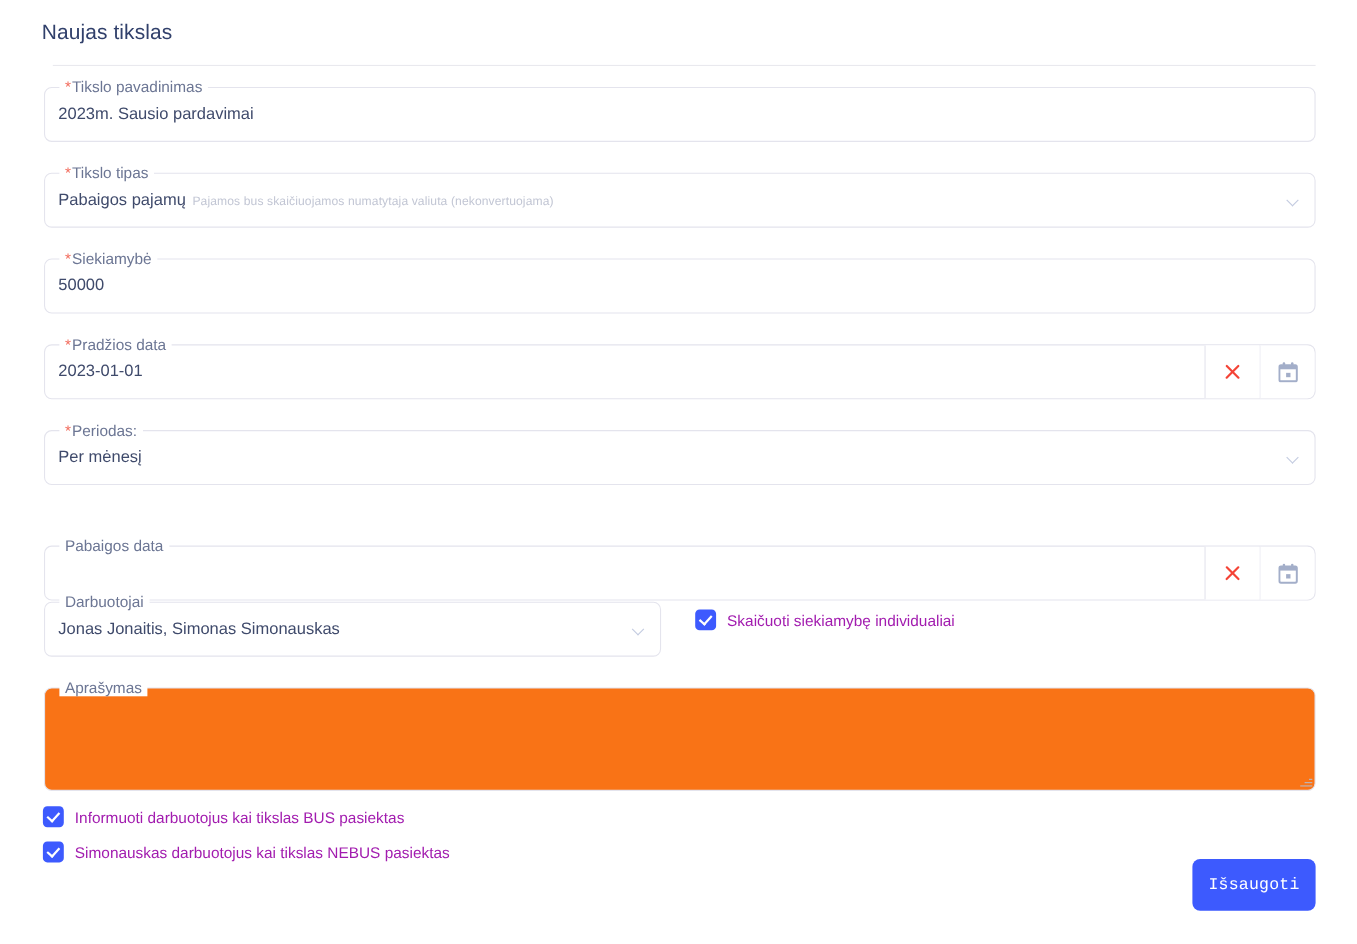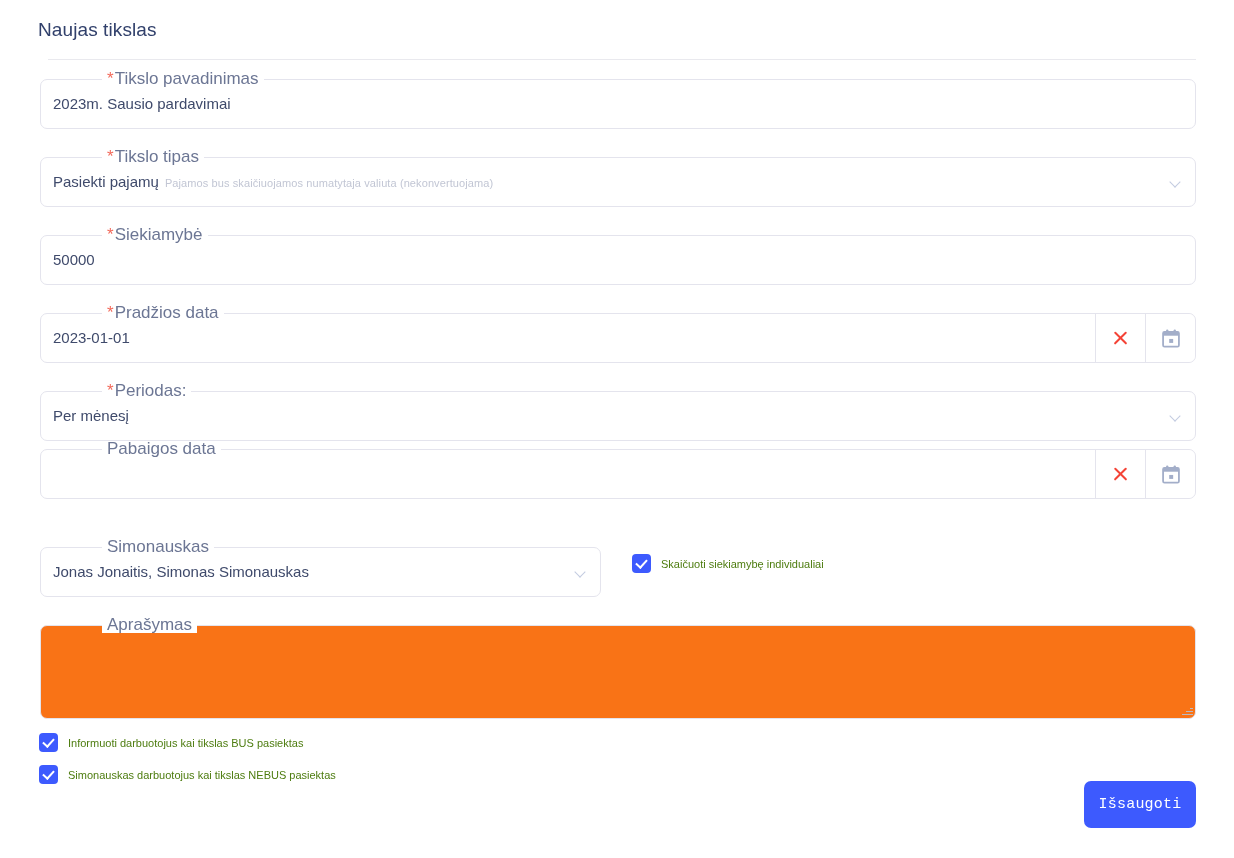--- a/index.html
+++ b/index.html
@@ -46,25 +46,24 @@
     border: 1px solid #e4e4ed;
     border-radius: 7px;
     background: #fff;
   }
   .field-legend {
     position: absolute;
     top: -9px;
     left: 13px;
     padding: 0 5px;
     background: #fff;
-    font-size: 17px;
+    font-size: 14px;
     color: #6c7694;
     white-space: nowrap;
     line-height: 16px;
-    margin-left: 48px;
   }
   .req {
     color: #f2695a;
     margin-right: 1px;
   }
   .field-value {
     position: absolute;
     left: 12px;
     font-size: 15px;
     color: #3f4a6b;
@@ -171,22 +170,22 @@
     position: absolute;
     left: 6px;
     top: 3px;
     width: 5px;
     height: 9px;
     border-right: 2px solid #fff;
     border-bottom: 2px solid #fff;
     transform: rotate(42deg);
   }
   .cb-label {
-    font-size: 11px;
-    color: #4d7c0f;
+    font-size: 14px;
+    color: #a21caf;
     white-space: nowrap;
   }
 
   
   .save-btn {
     position: absolute;
     left: 1084px;
     top: 781px;
     width: 112px;
     height: 47px;
@@ -213,21 +212,21 @@
       <span class="req">*</span><span>Tikslo pavadinimas</span>
     </span>
     <span class="field-value" style="top:15px;">2023m. Sausio pardavimai</span>
   </div>
 
   <div class="field" style="left:40px; top:157px; width:1156px; height:50px;">
     <span class="field-legend">
       <span class="req">*</span><span>Tikslo tipas</span>
     </span>
     <span class="field-value" style="top:15px; display:flex; align-items:baseline;">
-      <span>Pasiekti pajamų</span>
+      <span>Pabaigos pajamų</span>
       <span class="helper">Pajamos bus skaičiuojamos numatytaja valiuta (nekonvertuojama)</span>
     </span>
     <span class="chevron" style="top:19px;"></span>
   </div>
 
   <div class="field" style="left:40px; top:235px; width:1156px; height:50px;">
     <span class="field-legend">
       <span class="req">*</span><span>Siekiamybė</span>
     </span>
     <span class="field-value" style="top:15px;">50000</span>
@@ -253,42 +252,42 @@
   </div>
 
   <div class="field" style="left:40px; top:391px; width:1156px; height:50px;padding-left:12px;">
     <span class="field-legend">
       <span class="req">*</span><span>Periodas:</span>
     </span>
     <span class="field-value" style="top:15px;">Per mėnesį</span>
     <span class="chevron" style="top:19px;"></span>
   </div>
 
-  <div class="field" style="left:40px; top:449px; width:1156px; height:50px;">
+  <div class="field" style="left:40px; top:496px; width:1156px; height:50px;">
     <span class="field-legend">
       <span>Pabaigos data</span>
     </span>
     <span class="field-value" style="top:15px;"></span>
     <div class="addon" style="right:50px;">
       <span class="x-icon"></span>
     </div>
     <div class="addon last" style="right:0;">
       <svg class="cal-icon" viewBox="0 0 20 21">
         <rect x="1.2" y="3.2" width="17.6" height="16.4" rx="1.6" fill="none" stroke="#a3aec9" stroke-width="2"></rect>
         <rect x="1.2" y="3.2" width="17.6" height="4.2" fill="#a3aec9"></rect>
         <rect x="4.6" y="0.4" width="2.4" height="4" rx="1" fill="#a3aec9"></rect>
         <rect x="13" y="0.4" width="2.4" height="4" rx="1" fill="#a3aec9"></rect>
         <rect x="8" y="11" width="4.4" height="4.4" fill="#a3aec9"></rect>
       </svg>
     </div>
   </div>
 
   <div class="field" style="left:40px; top:547px; width:561px; height:50px;">
     <span class="field-legend">
-      <span>Simonauskas</span>
+      <span>Darbuotojai</span>
     </span>
     <span class="field-value" style="top:15px;">Jonas Jonaitis, Simonas Simonauskas</span>
     <span class="chevron" style="top:19px;"></span>
   </div>
 
   <div class="cb-row" style="left:632px; top:554px;">
     <span class="cb"></span>
     <span class="cb-label">Skaičuoti siekiamybę individualiai</span>
   </div>
 

